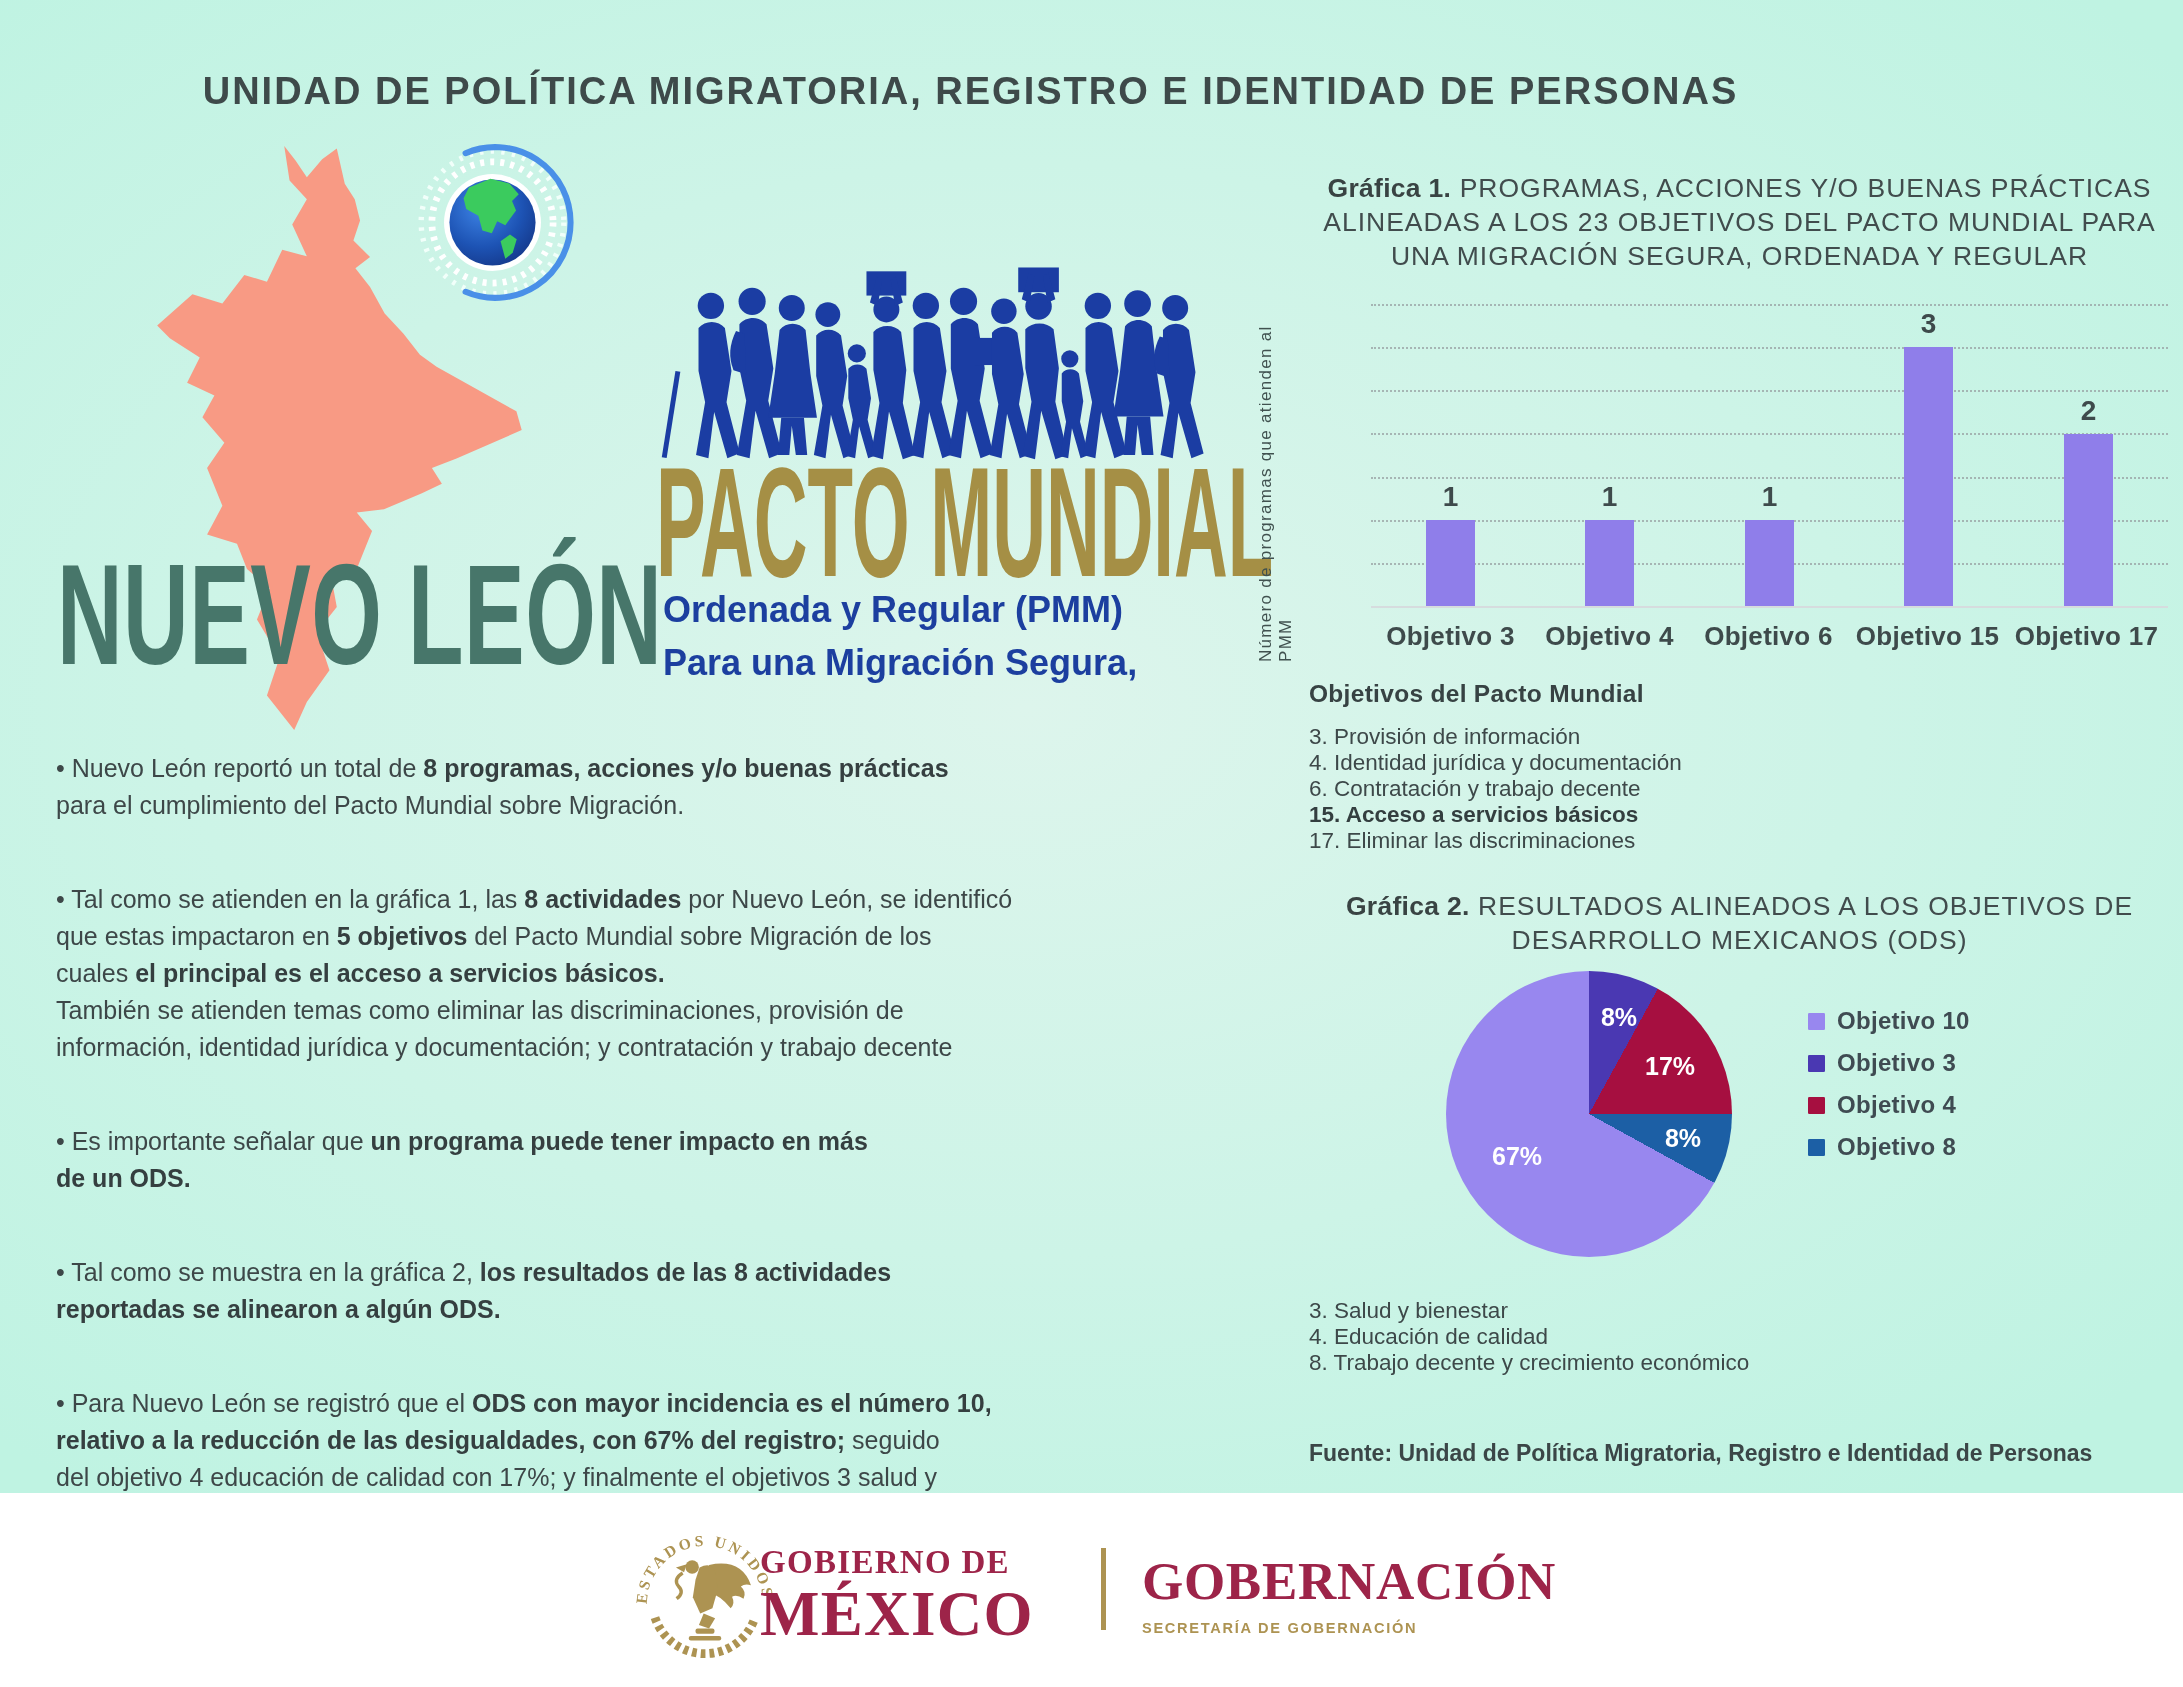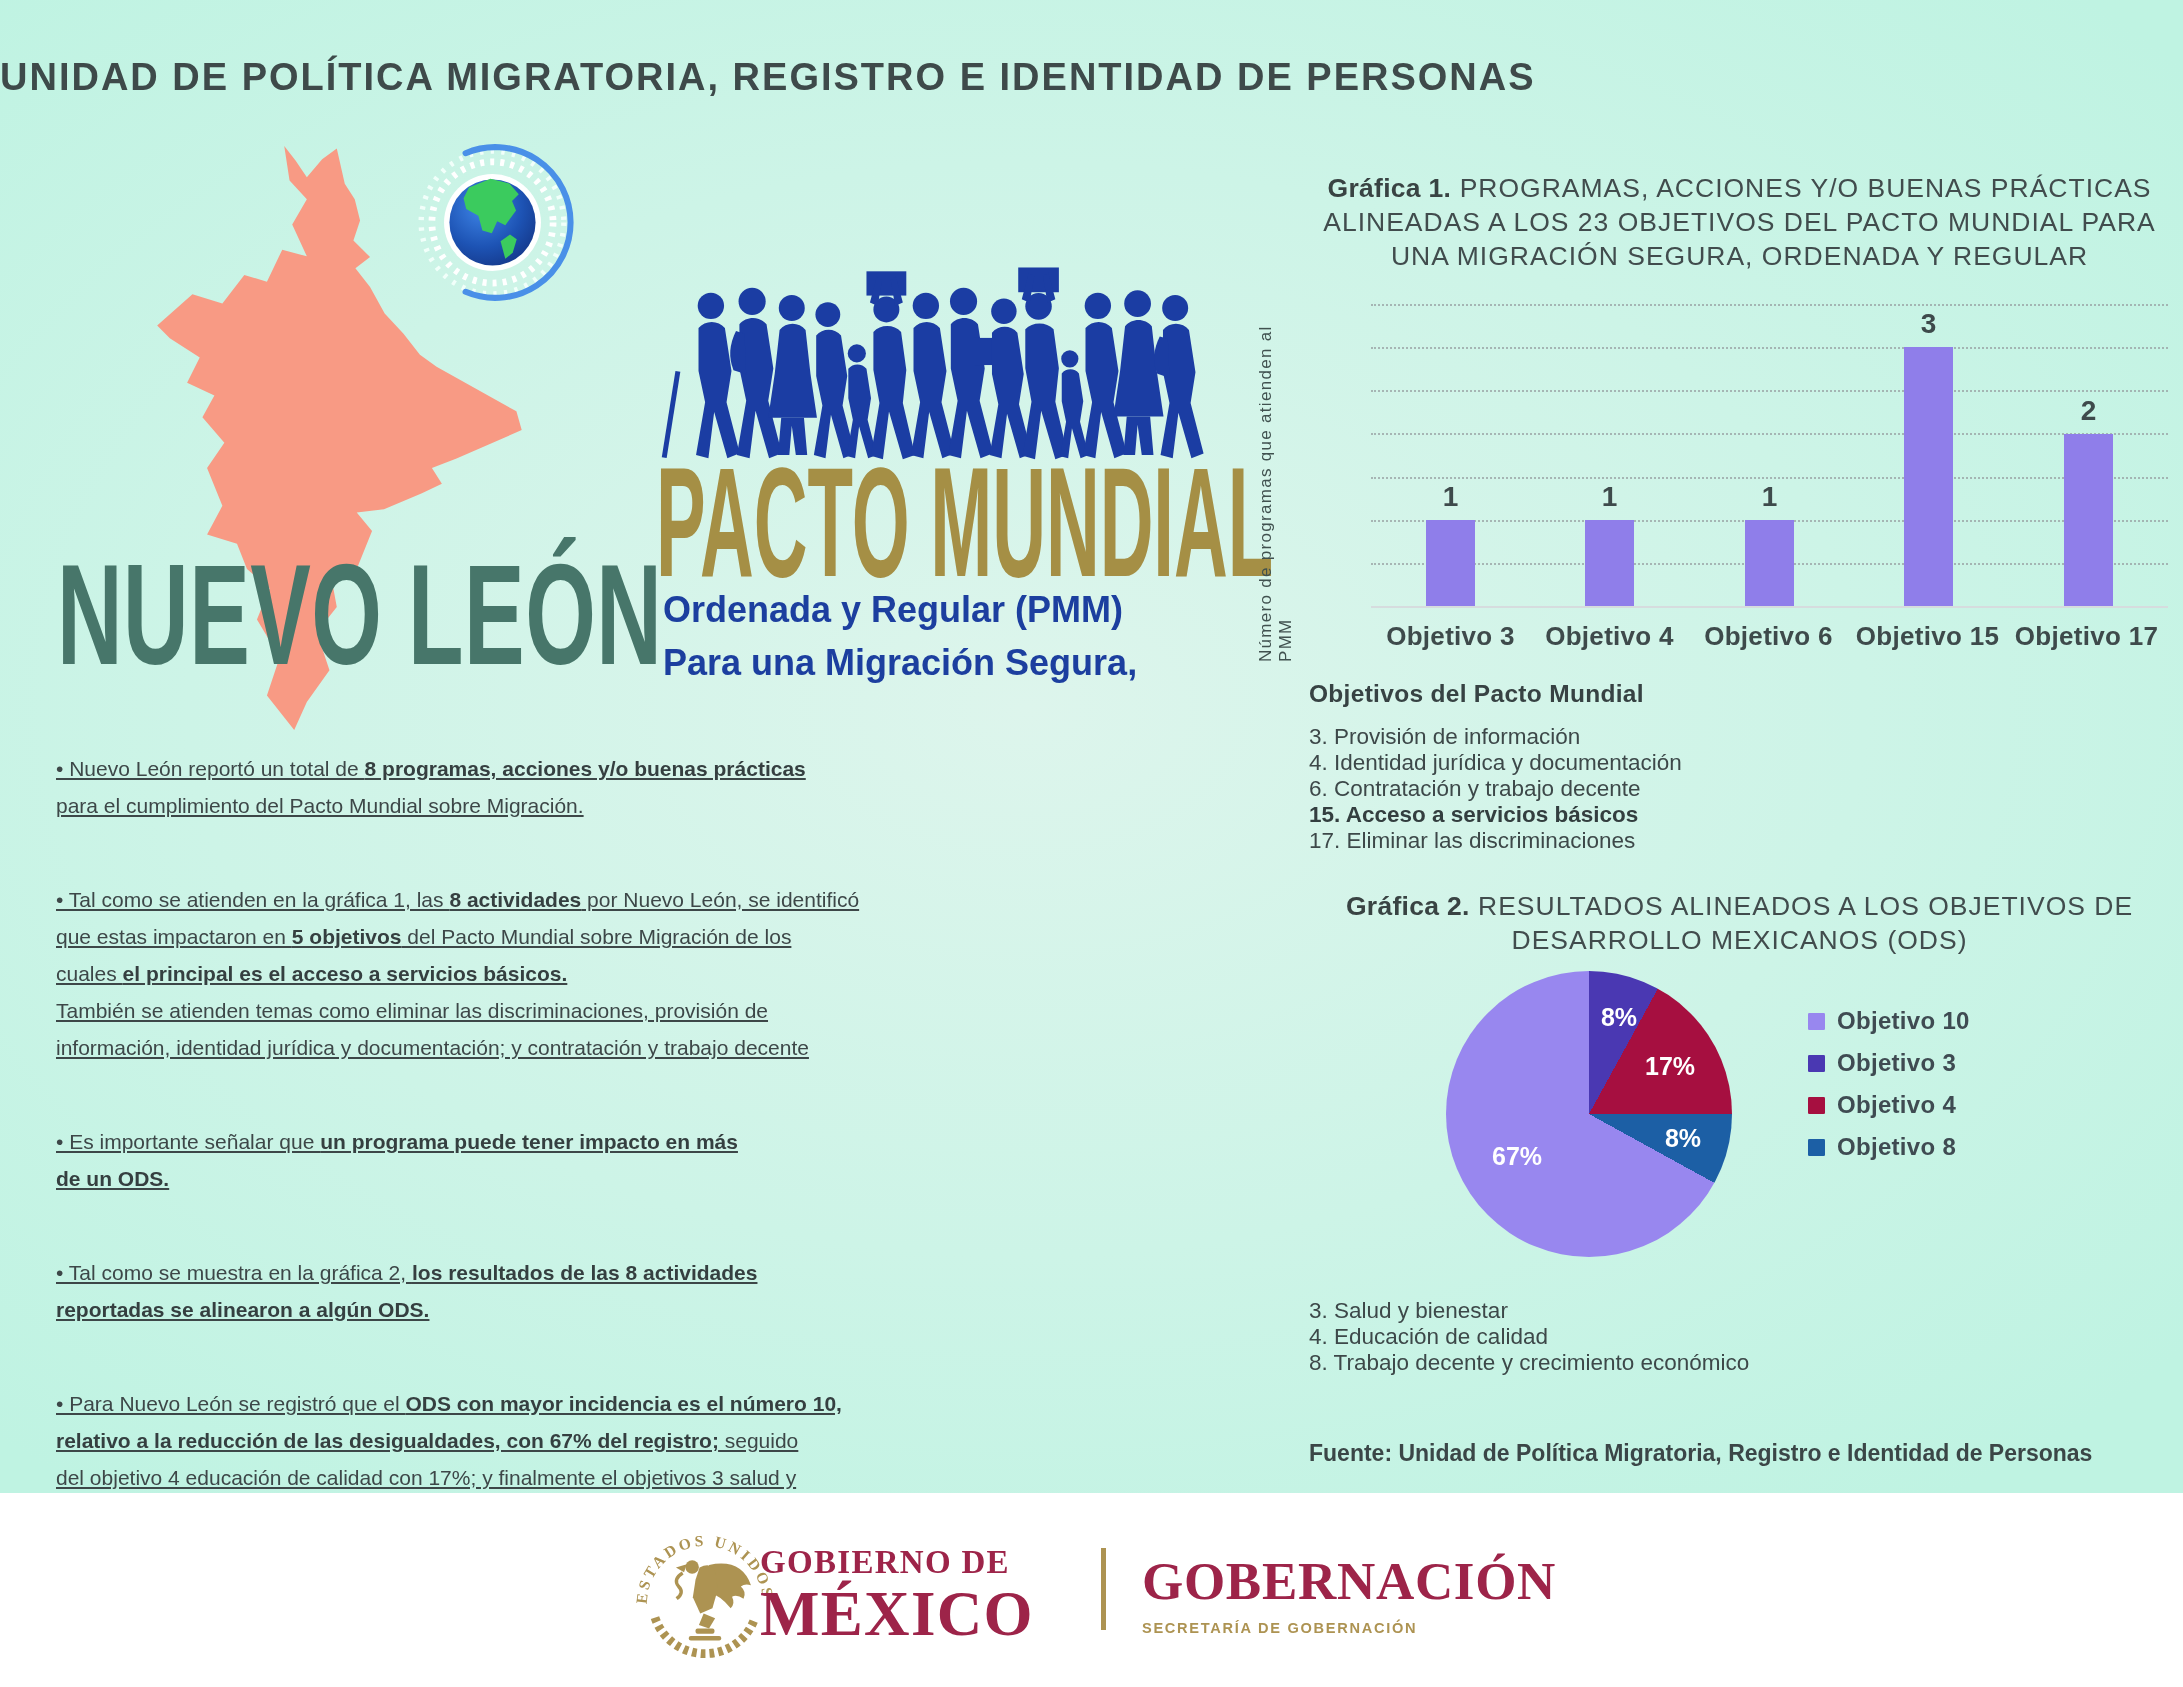--- a/index.html
+++ b/index.html
@@ -7,34 +7,34 @@
     width:2183px;height:1687px;position:relative;overflow:hidden;
     font-family:"Liberation Sans", sans-serif;
     background:#c7f3e4;
   }
   .canvas{
     position:absolute;inset:0;
     background:radial-gradient(ellipse 1522px 992px at 47% 42%, #ddf5ec 0%, #cdf4e7 55%, #bff3e2 100%);
   }
   
   .main-title{
-    position:absolute;top:56px;left:0;width:1941px;
+    position:absolute;top:70px;left:0;width:1941px;text-align:center;
     font-size:38px;font-weight:700;letter-spacing:2px;color:#3e4a4a;white-space:nowrap;
   }
   
   .map-svg{position:absolute;left:57px;top:114px;width:513px;height:622px;}
   .globe{position:absolute;left:405px;top:135px;width:175px;height:175px;}
   .state-name{
     position:absolute;left:57px;top:544px;line-height:1;white-space:nowrap;
     font-size:142px;font-weight:700;color:#47766a;letter-spacing:0.7px;
     transform:scale(0.64,1);transform-origin:0 0;
   }
   .bullets{
     position:absolute;left:56px;top:713px;width:1376px;
-    font-size:21px;line-height:37px;color:#3d4748;white-space:pre-line;text-decoration:underline;
+    font-size:25px;line-height:37px;color:#3d4748;white-space:pre-line;
   }
   .bullets p{margin:0 0 20px 0;}
   .bullets .b{font-weight:700;color:#353f40;}
   
   .migrants{position:absolute;left:658px;top:250px;width:582px;height:212px;}
   .pmm-wordmark{
     position:absolute;left:656px;top:445px;line-height:1;white-space:nowrap;
     font-size:155px;font-weight:700;color:#a58f45;
     transform:scale(0.48,1);transform-origin:0 0;
   }

